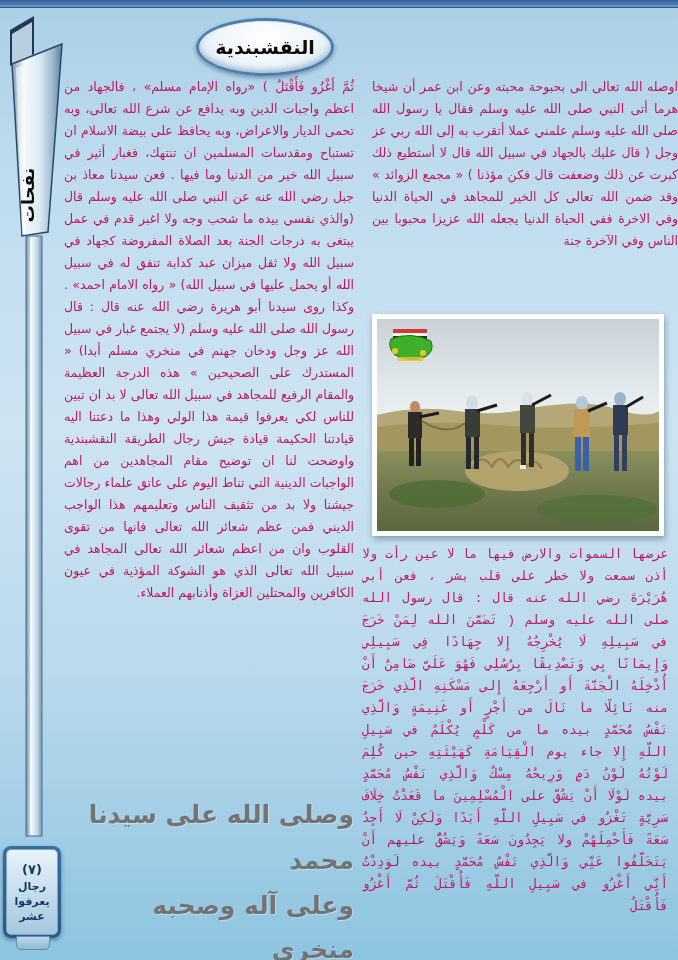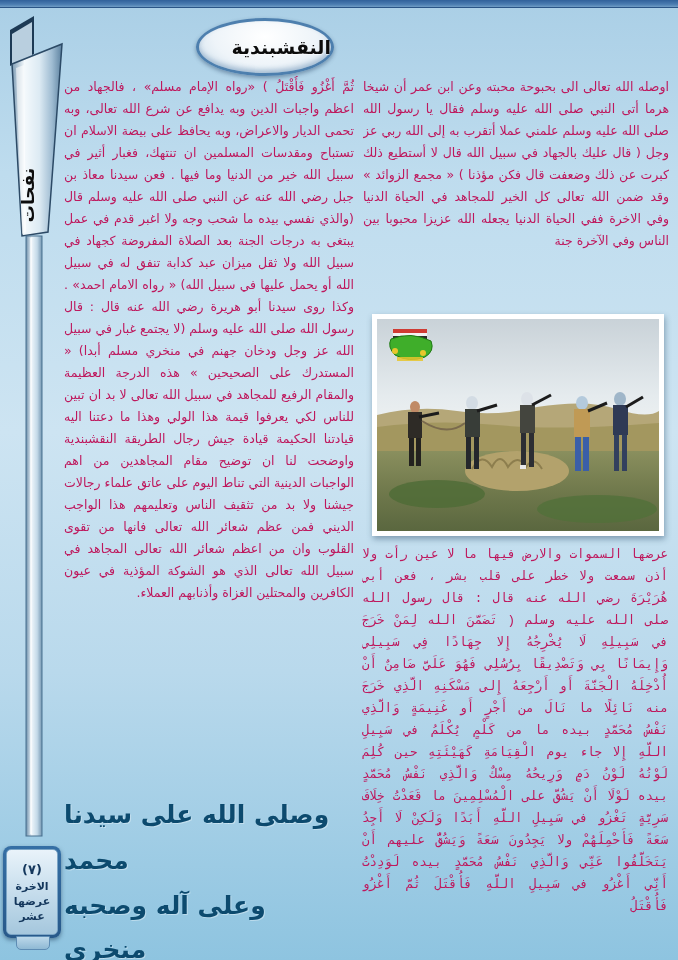--- a/index.html
+++ b/index.html
@@ -13,55 +13,55 @@
     background:linear-gradient(180deg,#31619a 0%,#4a7cb0 60%,#6f9cc4 100%);
     border-bottom:1px solid #2a5586;
   }
   
   .masthead{
     position:absolute;left:196px;top:18px;width:132px;height:52px;
     border-radius:50%;
     background:radial-gradient(ellipse at 50% 30%,#ffffff 0%,#eef4f9 55%,#c9dcea 100%);
     border:3px solid #4d7fae;
     box-shadow:0 2px 4px rgba(30,60,95,.45), inset 0 -3px 5px rgba(90,130,170,.45);
-    display:flex;align-items:center;justify-content:flex-start;
+    display:flex;align-items:center;justify-content:center;
   }
   .masthead span{
     font-size:19px;font-weight:bold;color:#0c0c0c;letter-spacing:-1px;
     text-shadow:0 1px 0 rgba(255,255,255,.6);
   }
   
   .ornament{position:absolute;left:0;top:14px;width:70px;height:846px;}
   .ornament svg{display:block;}
   .sidebar-label{
     position:absolute;left:18px;top:250px;width:110px;
     transform:rotate(-90deg);transform-origin:0 0;
     font-size:17px;font-weight:bold;color:#0d0d0d;text-align:center;
     letter-spacing:1px;
   }
   
   .col{
     position:absolute;direction:rtl;text-align:justify;color:#be185d;
     overflow:hidden;
   }
   .col p{margin:0;font-size:12.5px;line-height:22px;}
-  #col-right-1{right:9px;top:76px;width:306px;height:236px;}
+  #col-right-1{right:0;top:76px;width:306px;height:236px;}
   #col-right-2{right:10px;top:544px;width:306px;height:382px;font-family:Liberation Mono, monospace;}
   #col-left{left:64px;top:76px;width:290px;height:712px;}
   
   .photo-frame{
     position:absolute;right:14px;top:314px;width:292px;height:222px;
     background:#ffffff;padding:5px;box-sizing:border-box;
     box-shadow:1px 3px 6px rgba(40,70,100,.45);
   }
   .photo-frame svg{display:block;width:282px;height:212px;}
   
   .calligraphy{
     position:absolute;left:64px;top:792px;width:290px;height:120px;
-    text-align:left;color:#0c4a6e;direction:rtl;
+    text-align:right;color:#737373;direction:rtl;
   }
   .calligraphy .l1{font-size:25px;font-weight:bold;line-height:46px;
     text-shadow:1px 1px 0 rgba(255,255,255,.35);}
   .calligraphy .l2{font-size:25px;font-weight:bold;line-height:44px;
     text-shadow:1px 1px 0 rgba(255,255,255,.35);}
   
   .plaque-outer{
     position:absolute;left:3px;top:846px;width:58px;height:92px;
     background:linear-gradient(180deg,#356fa5,#28598a);
     border-radius:8px;padding:3px;box-sizing:border-box;
@@ -215,18 +215,18 @@
 </div>
 
 <div class="calligraphy">
   <div class="l1">وصلى الله على سيدنا محمد</div>
   <div class="l2">وعلى آله وصحبه منخري</div>
 </div>
 
 <div class="plaque-outer">
   <div class="plaque-inner">
     <div class="num">(٧)</div>
-    <div class="lbl">الاخرة</div>
-    <div class="lbl">عرضها</div>
+    <div class="lbl">رجال</div>
+    <div class="lbl">يعرفوا</div>
     <div class="lbl">عشر</div>
   </div>
 </div>
 <div class="plaque-tab"></div>
 
 </body></html>

